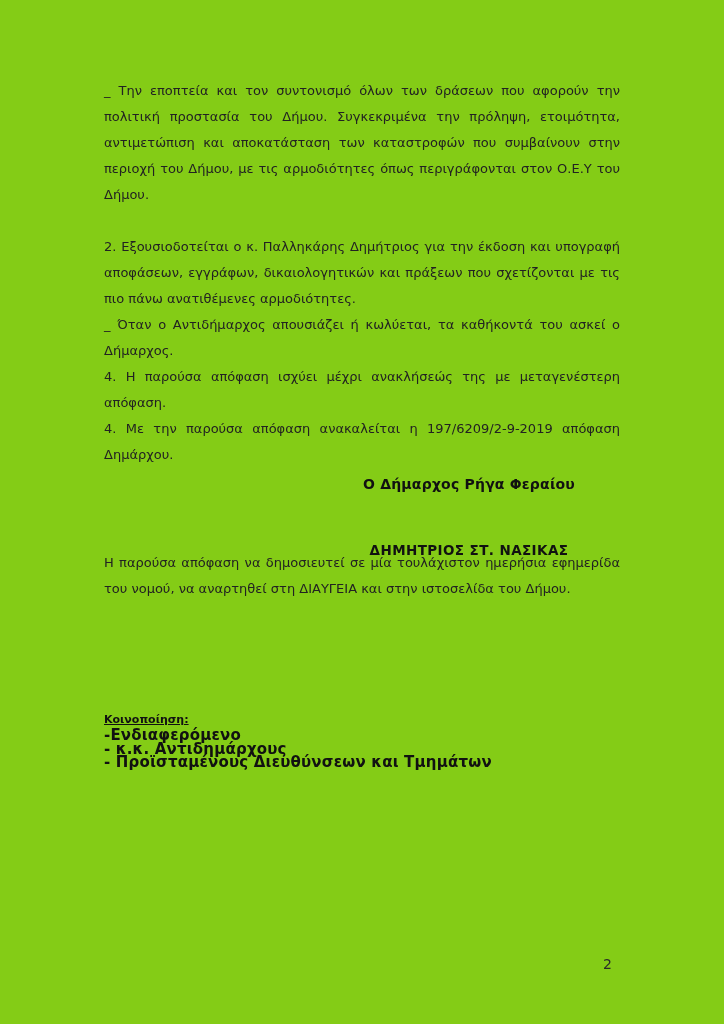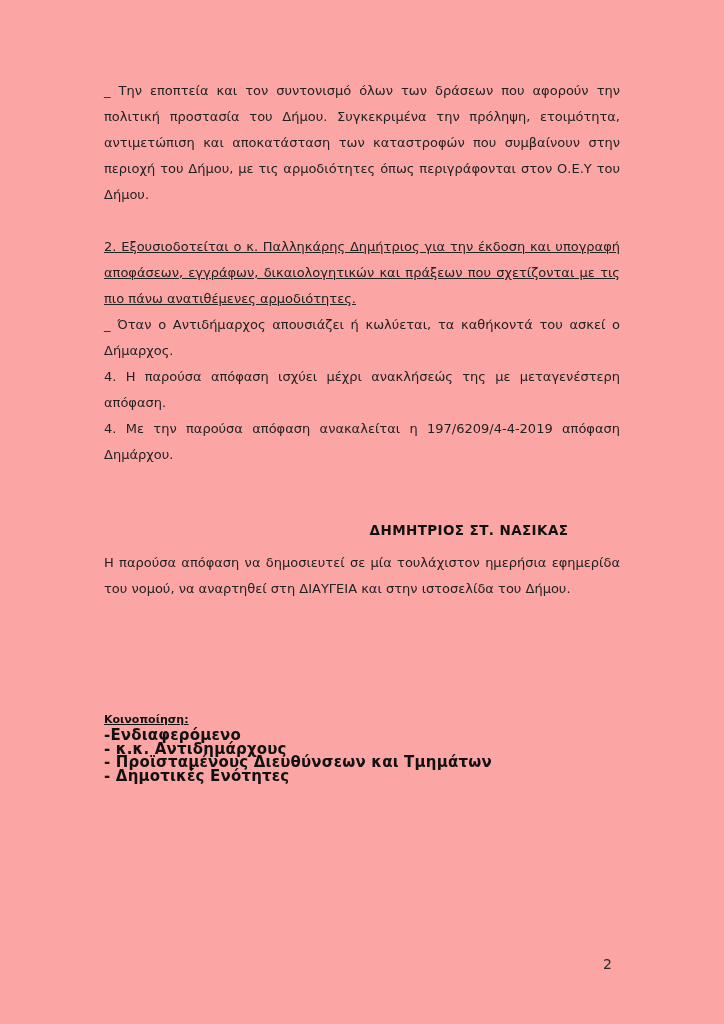--- a/index.html
+++ b/index.html
@@ -7,39 +7,39 @@
   html, body {
     background: #e8e8e8;
     font-family: "DejaVu Sans", "Liberation Sans", sans-serif;
   }
 
   .page {
     position: relative;
     width: 724px;
     height: 1024px;
     margin: 0 auto;
-    background: #fca5a5;
+    background: #84cc16;
     overflow: hidden;
     color: #1f1f1f;
   }
 
   
   .body-text {
     position: absolute;
     left: 104px;
     top: 78px;
     width: 516px;
     font-size: 13px;
     line-height: 26px;
     text-align: justify;
     color: #222222;
   }
 
   .body-text p { margin: 0; }
-  .body-text p.gap-before   { margin-top: 26px; text-decoration: underline; }
+  .body-text p.gap-before   { margin-top: 26px; }
   .body-text p.biggap-before{ margin-top: 82px; }
 
   
   .signature-block {
     position: absolute;
     left: 319px;
     top: 474px;
     width: 300px;
     text-align: center;
     font-weight: bold;
@@ -89,31 +89,31 @@
 </head>
 <body>
 
 <div class="page">
 
   <div class="body-text">
     <p>_ Την εποπτεία και τον συντονισμό όλων των δράσεων που αφορούν την πολιτική προστασία του Δήμου. Συγκεκριμένα την πρόληψη, ετοιμότητα, αντιμετώπιση και αποκατάσταση των καταστροφών που συμβαίνουν στην περιοχή του Δήμου, με τις αρμοδιότητες  όπως περιγράφονται στον Ο.Ε.Υ του Δήμου.</p>
     <p class="gap-before">2. Εξουσιοδοτείται  ο κ. Παλληκάρης Δημήτριος για την έκδοση και υπογραφή αποφάσεων, εγγράφων, δικαιολογητικών και πράξεων που σχετίζονται με τις πιο πάνω ανατιθέμενες αρμοδιότητες.</p>
     <p>_ Όταν ο Αντιδήμαρχος απουσιάζει ή κωλύεται, τα καθήκοντά του ασκεί ο Δήμαρχος.</p>
     <p>4. Η παρούσα απόφαση ισχύει μέχρι ανακλήσεώς της με μεταγενέστερη απόφαση.</p>
-    <p>4. Με την παρούσα απόφαση ανακαλείται η 197/6209/4-4-2019 απόφαση Δημάρχου.</p>
+    <p>4. Με την παρούσα απόφαση ανακαλείται η 197/6209/2-9-2019 απόφαση Δημάρχου.</p>
     <p class="biggap-before">Η παρούσα απόφαση να δημοσιευτεί σε μία τουλάχιστον ημερήσια εφημερίδα του νομού, να αναρτηθεί στη ΔΙΑΥΓΕΙΑ και στην ιστοσελίδα του Δήμου.</p>
   </div>
 
   <div class="signature-block">
+    <div class="signature-title">Ο Δήμαρχος Ρήγα Φεραίου</div>
     <div class="signature-name">ΔΗΜΗΤΡΙΟΣ ΣΤ. ΝΑΣΙΚΑΣ</div>
   </div>
 
   <div class="distribution">
     <div class="distribution-heading">Κοινοποίηση:</div>
     <div class="distribution-item">-Ενδιαφερόμενο</div>
     <div class="distribution-item">- κ.κ. Αντιδημάρχους</div>
     <div class="distribution-item">- Προϊσταμένους Διευθύνσεων και Τμημάτων</div>
-    <div class="distribution-item">- Δημοτικές Ενότητες</div>
   </div>
 
   <div class="page-number">2</div>
 
 </div>
 
 </body></html>

